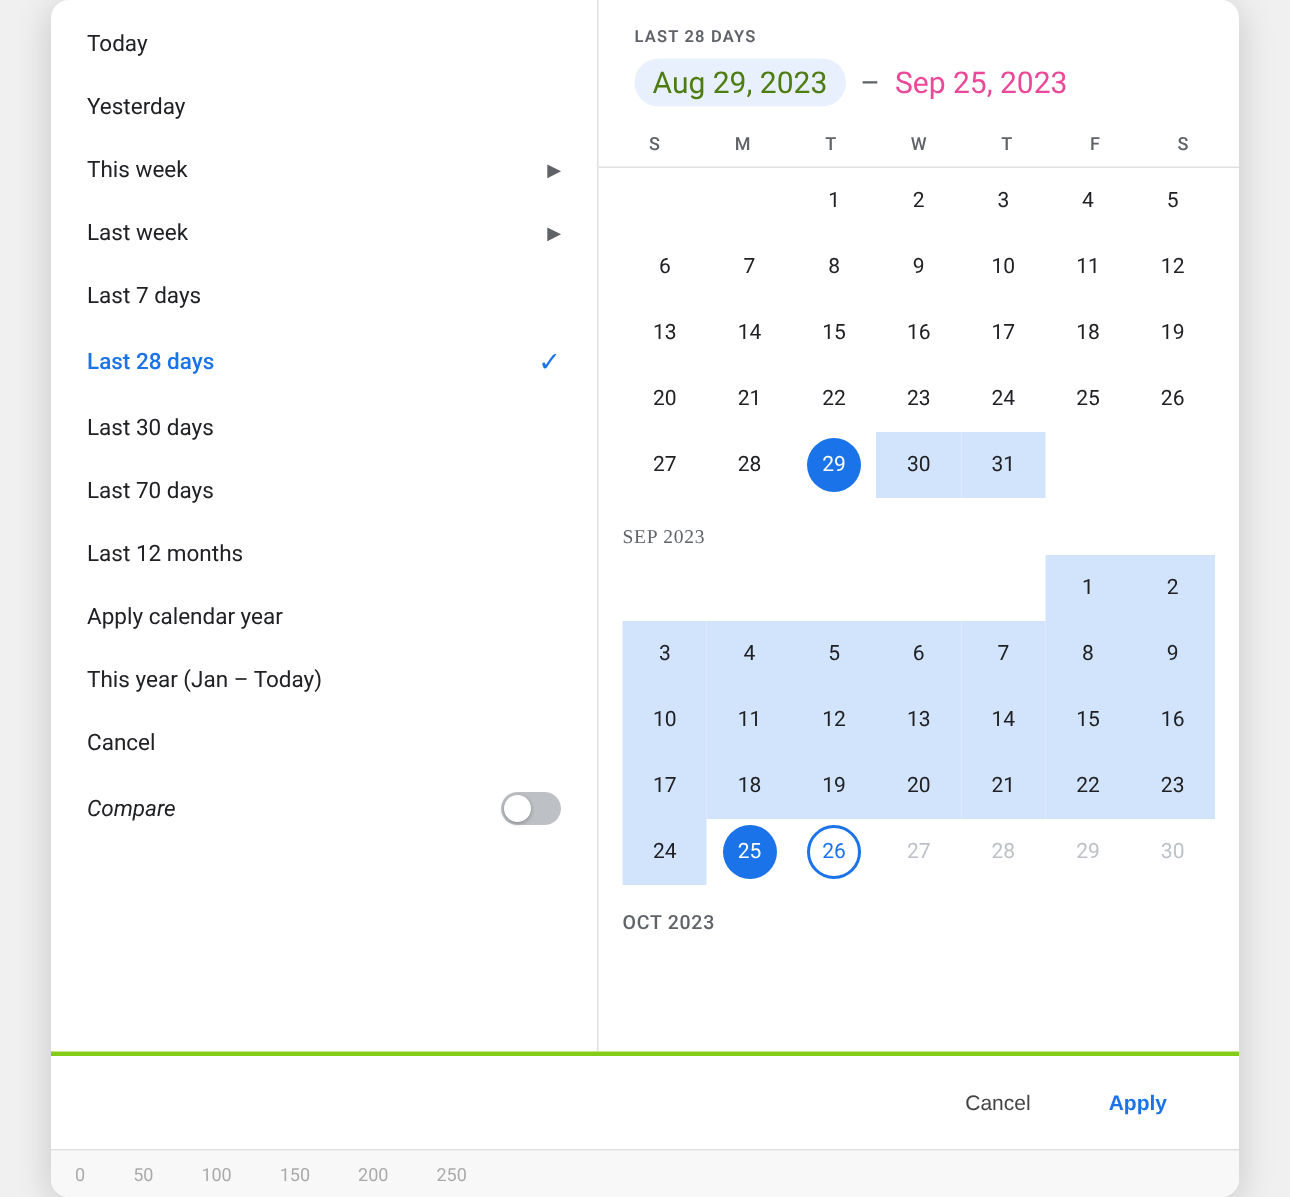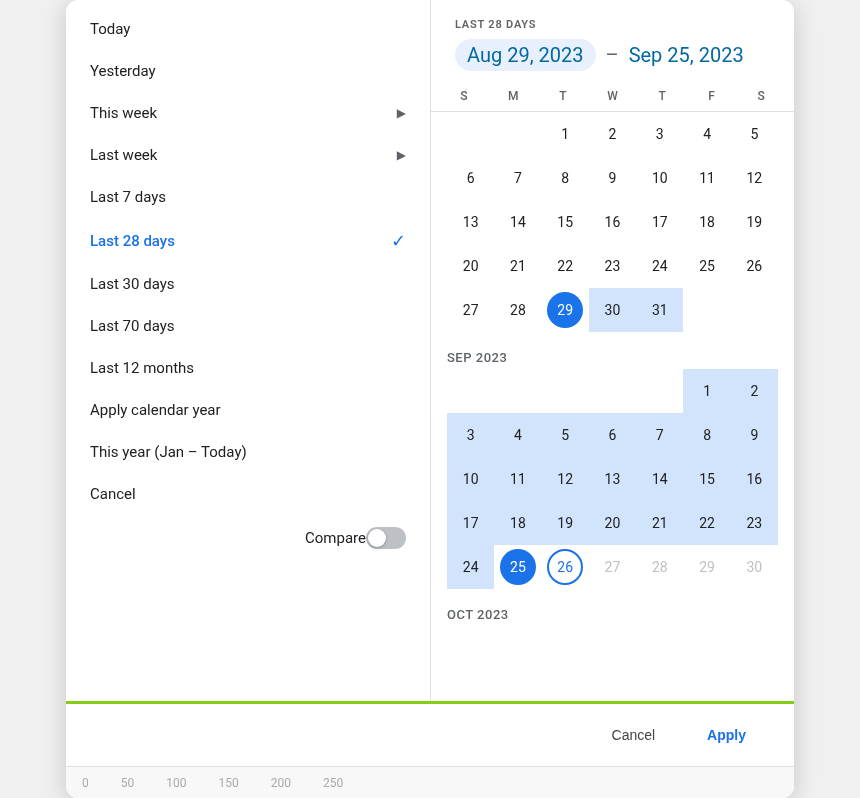--- a/index.html
+++ b/index.html
@@ -13,21 +13,21 @@
       height: 798px;
       overflow: hidden;
     }
 
     .dialog {
       display: flex;
       flex-direction: column;
       background: #fff;
       border-radius: 12px;
       box-shadow: 0 4px 24px rgba(0,0,0,0.18);
-      width: 728px;
+      width: 792px;
       height: 798px;
       overflow: hidden;
       position: relative;
     }
 
     .dialog-body {
       display: flex;
       flex: 1;
       overflow: hidden;
     }
@@ -63,21 +63,22 @@
     }
     .menu-item .checkmark {
       color: #1a73e8;
       font-size: 18px;
     }
 
     .compare-row {
       padding: 12px 24px;
       display: flex;
       align-items: center;
-      justify-content: flex-end;
+      justify-content: space-between;
+      font-style: italic;
     }
     .compare-label {
       font-size: 15px;
       color: #202124;
     }
     .toggle-track {
       width: 40px;
       height: 22px;
       background: #bdc1c6;
       border-radius: 11px;
@@ -124,32 +125,32 @@
       gap: 10px;
       font-size: 20px;
       color: #202124;
     }
 
     .date-chip {
       background: #e8f0fe;
       border-radius: 16px;
       padding: 4px 12px;
       font-size: 20px;
-      color: #0369a1;
+      color: #4d7c0f;
       font-weight: 400;
     }
 
     .date-dash {
       color: #5f6368;
       font-size: 20px;
     }
 
     .date-end {
       font-size: 20px;
-      color: #0369a1;
+      color: #ec4899;
     }
 
     .calendar-scroll {
       flex: 1;
       overflow-y: auto;
       padding: 0 8px;
     }
 
     
     .calendar-scroll::-webkit-scrollbar { width: 8px; }
@@ -458,21 +459,21 @@
                 <span class="day-number">30</span>
               </div>
               <div class="day-cell highlighted-range">
                 <span class="day-number">31</span>
               </div>
               <div class="day-cell empty"></div>
               <div class="day-cell empty"></div>
             </div>
           </div>
           <div class="month-section">
-            <div class="month-label-row" style="display: flex; justify-content: space-between;">
+            <div class="month-label-row" style="display: flex; justify-content: space-between; font-family: Liberation Serif, serif;">
               <span class="month-label">SEP 2023</span>
             </div>
             <div class="days-grid">
               <div class="day-cell empty"></div>
               <div class="day-cell empty"></div>
               <div class="day-cell empty"></div>
               <div class="day-cell empty"></div>
               <div class="day-cell empty"></div>
               <div class="day-cell highlighted-range">
                 <span class="day-number">1</span>

